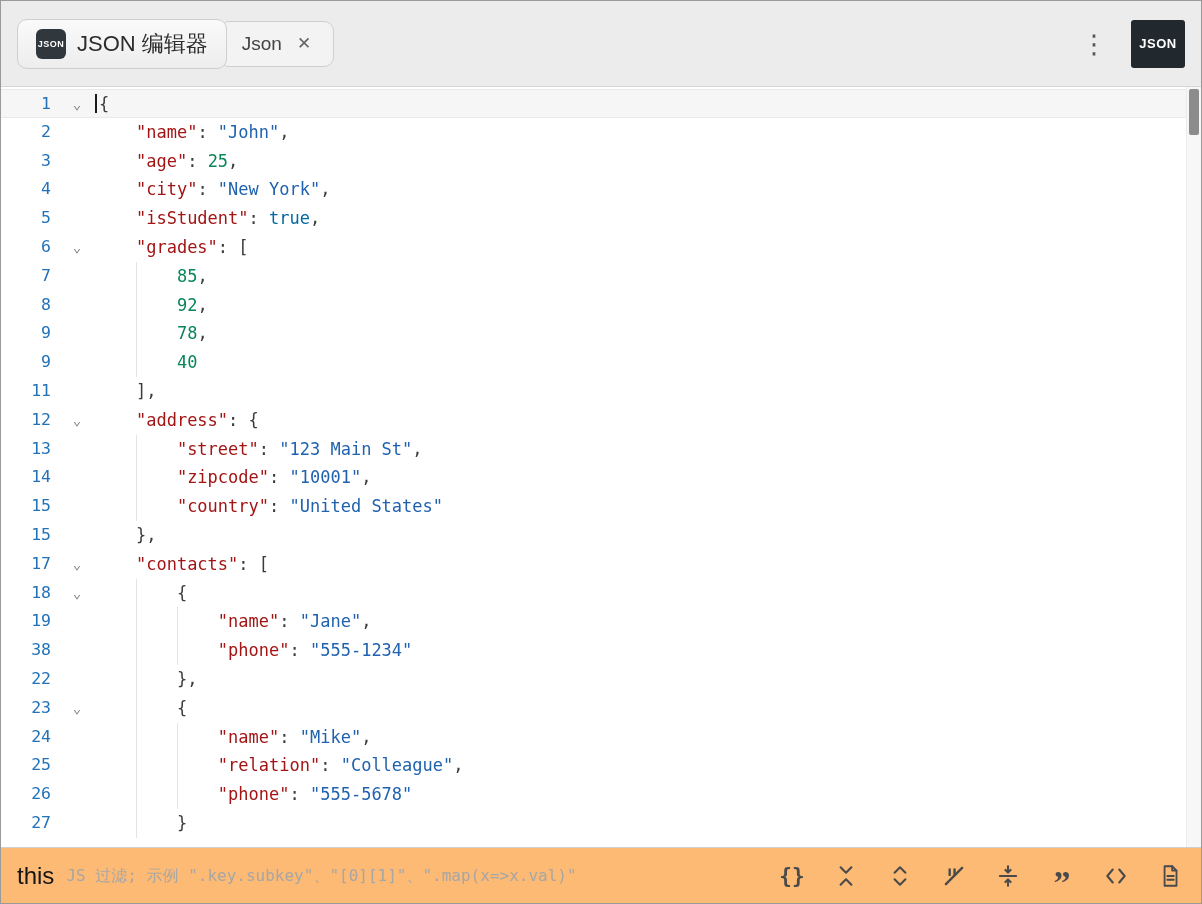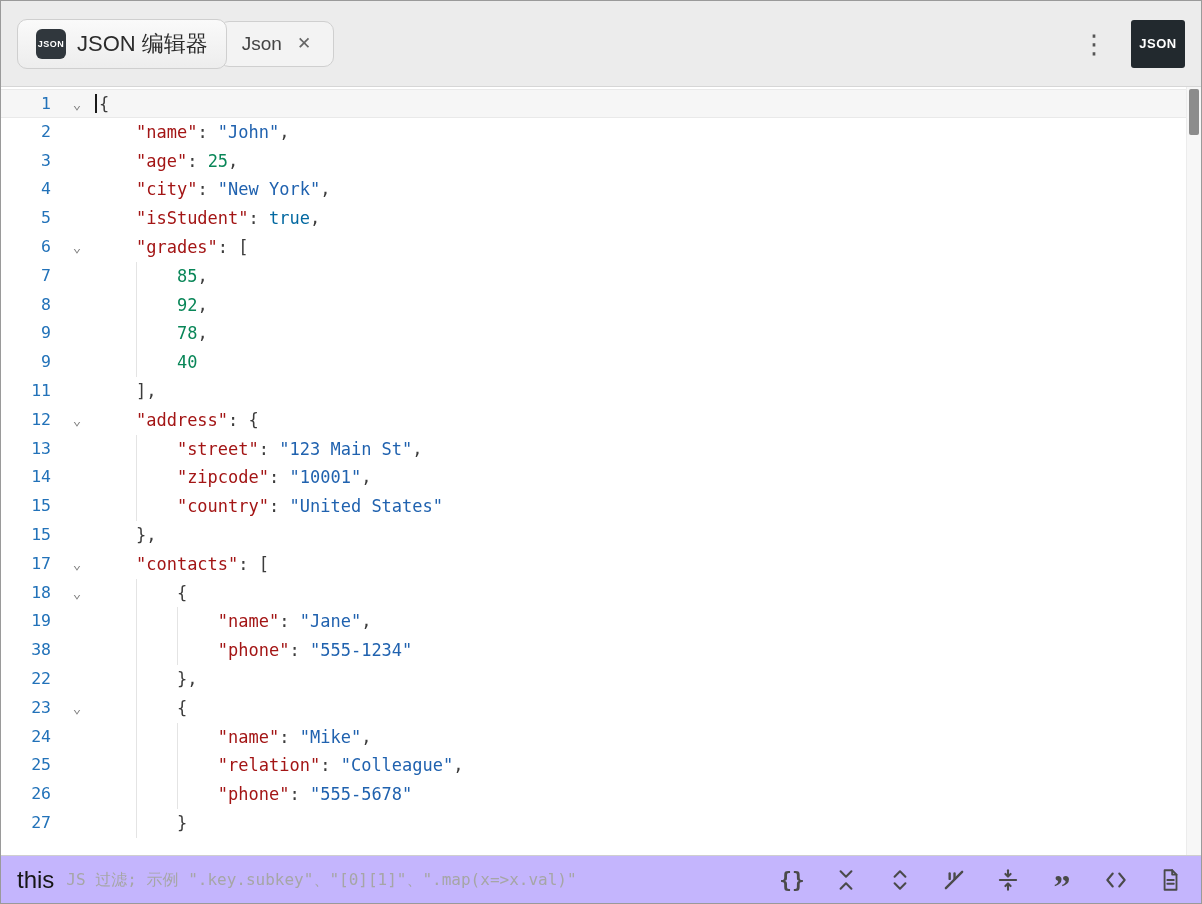--- a/index.html
+++ b/index.html
@@ -39,21 +39,21 @@
   .tk-k { color:#a31515; }
   .tk-s { color:#2062af; }
   .tk-n { color:#098658; }
   .tk-b { color:#0369a1; }
   .tk-p { color:#3c3c3c; }
 
   .vscroll { position:absolute; top:0; right:0; bottom:0; width:15px; background:#f7f7f7; border-left:1px solid #ececec; }
   .vthumb { position:absolute; top:2px; left:2px; width:10px; height:46px; background:#8c8c8c; border-radius:2px; }
 
   
-  .footer { height:48px; flex:none; border-top:1px solid #cfcfcf; background:#c4b5fd;
+  .footer { height:56px; flex:none; border-top:1px solid #cfcfcf; background:#fdba74;
             display:flex; align-items:center; padding:0 10px;justify-content:flex-end; }
   .this-btn { font-size:24px; color:#161616; padding:0 12px 0 6px; background:none; border:none;
               font-family:"Liberation Sans",sans-serif; cursor:pointer; }
   .filter-input { flex:1; border:none; outline:none; background:transparent;
                   font-family:"DejaVu Sans Mono","Liberation Mono",monospace; font-size:16px; color:#444; }
   .filter-input::placeholder { color:#a6a6a6; }
   .icon-bar { display:flex; align-items:center; gap:12px; margin-left:14px; }
   .ibtn { width:42px; height:42px; display:flex; align-items:center; justify-content:center;
           background:none; border:none; color:#4a4a4a; cursor:pointer; border-radius:4px; }
   .glyph-braces { font-family:"DejaVu Sans Mono",monospace; font-size:21px; font-weight:bold; color:#4a4a4a; }

